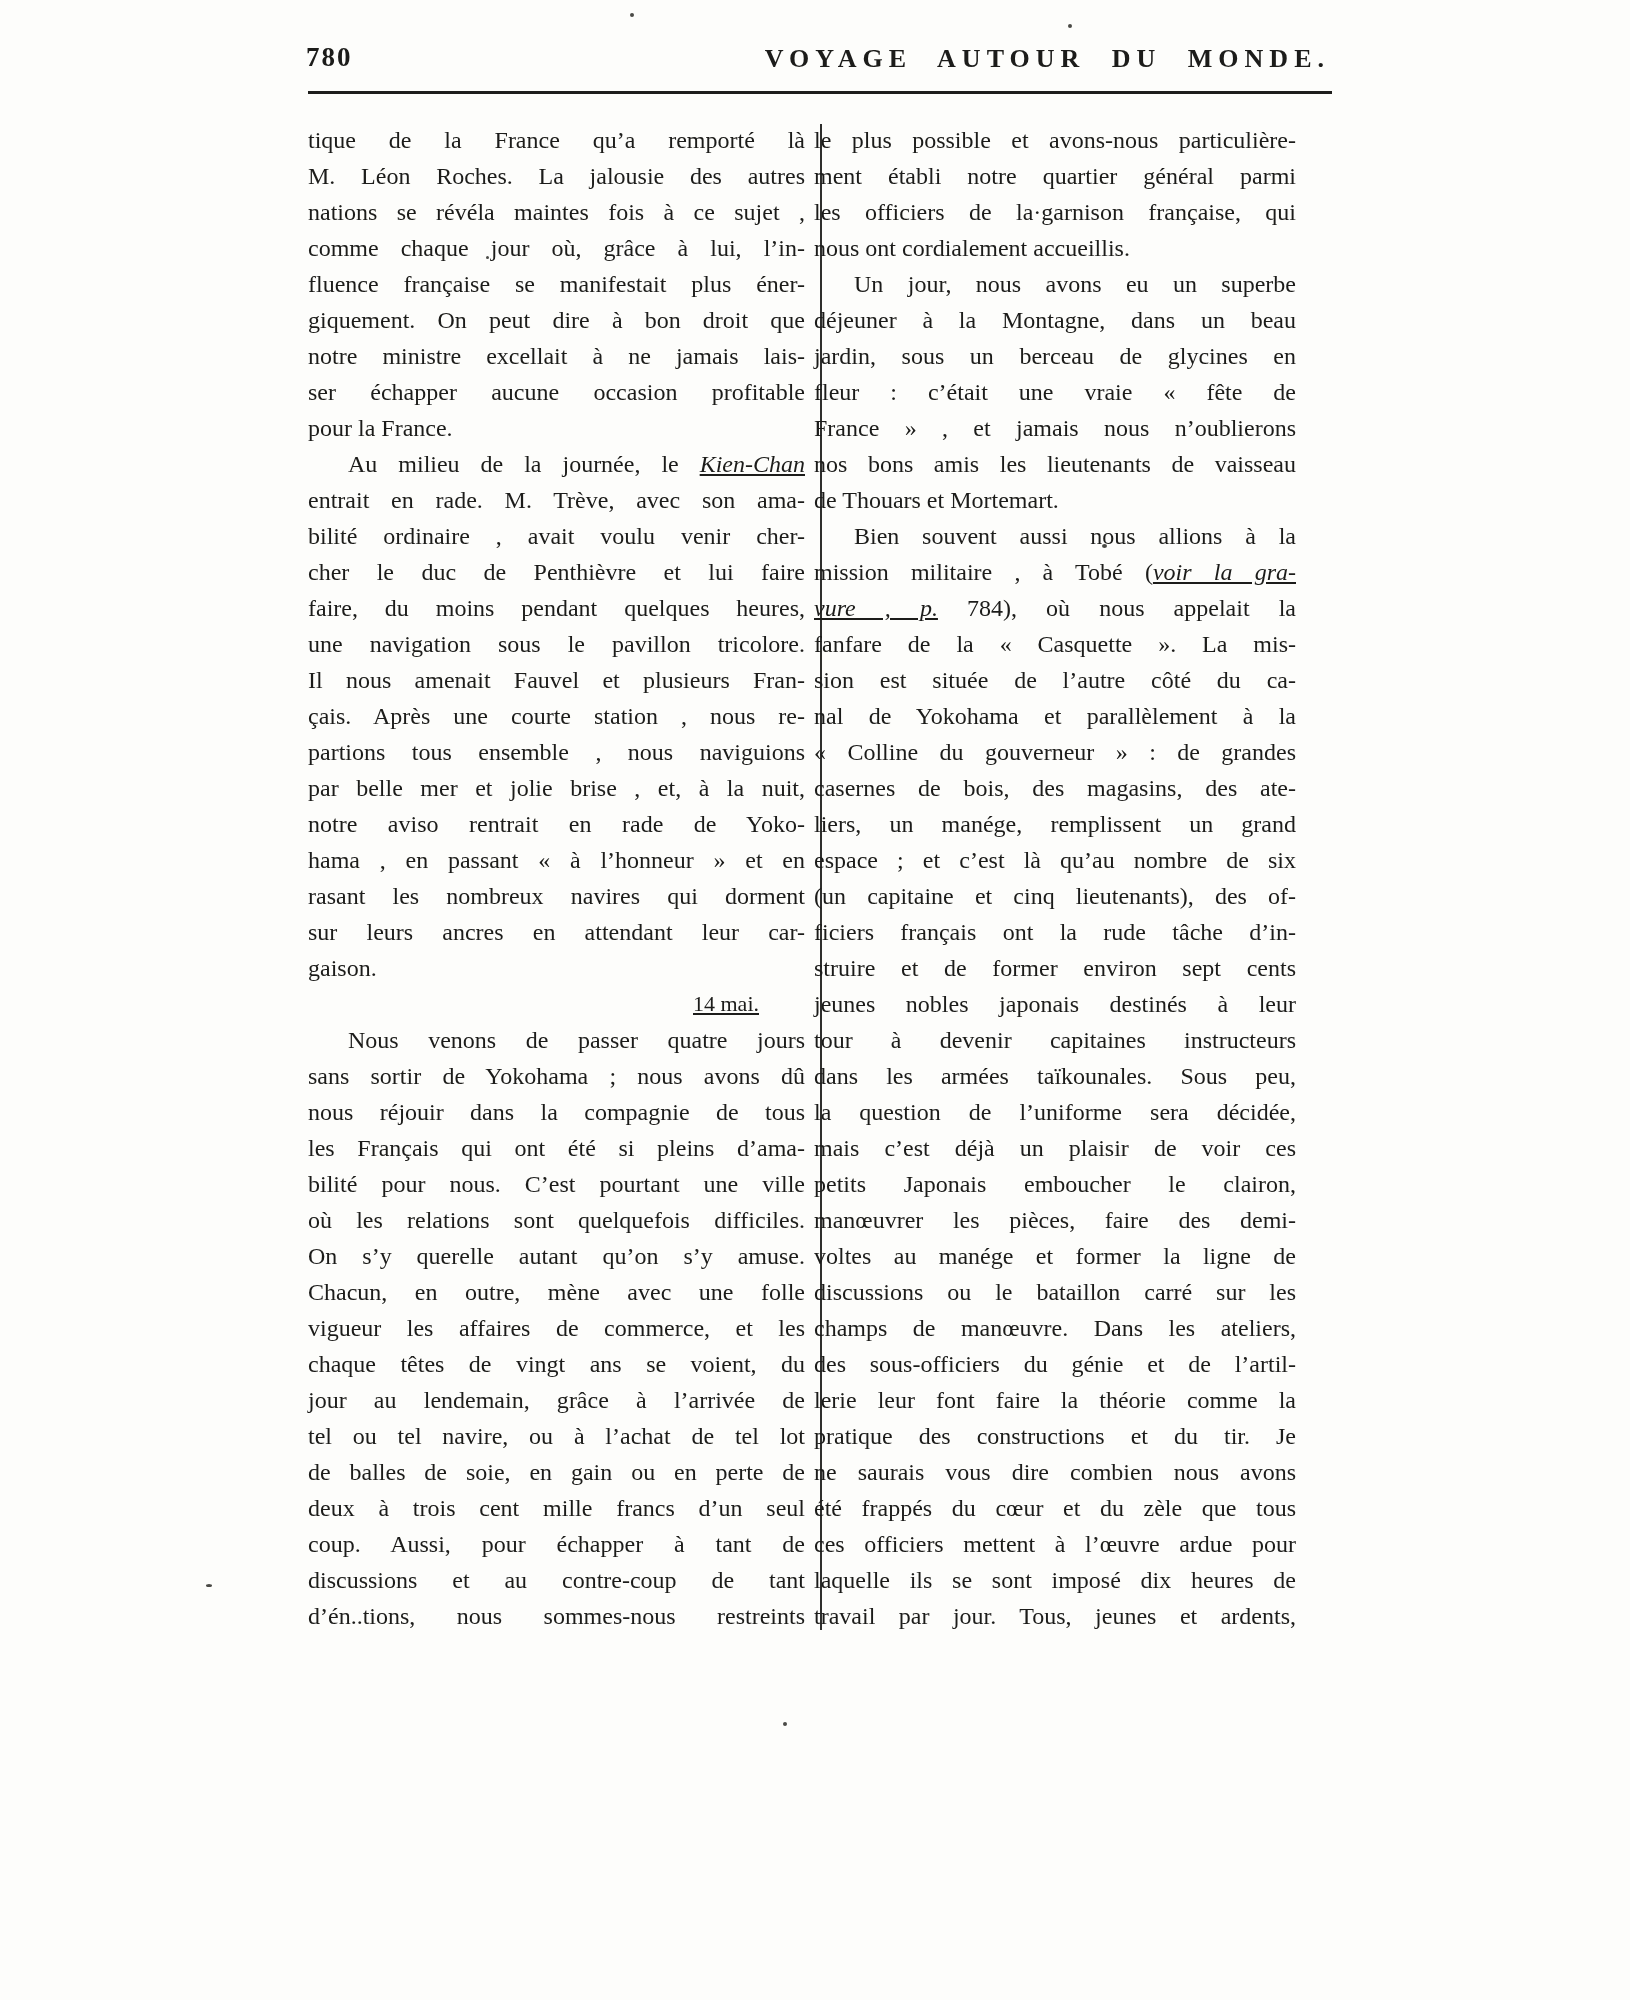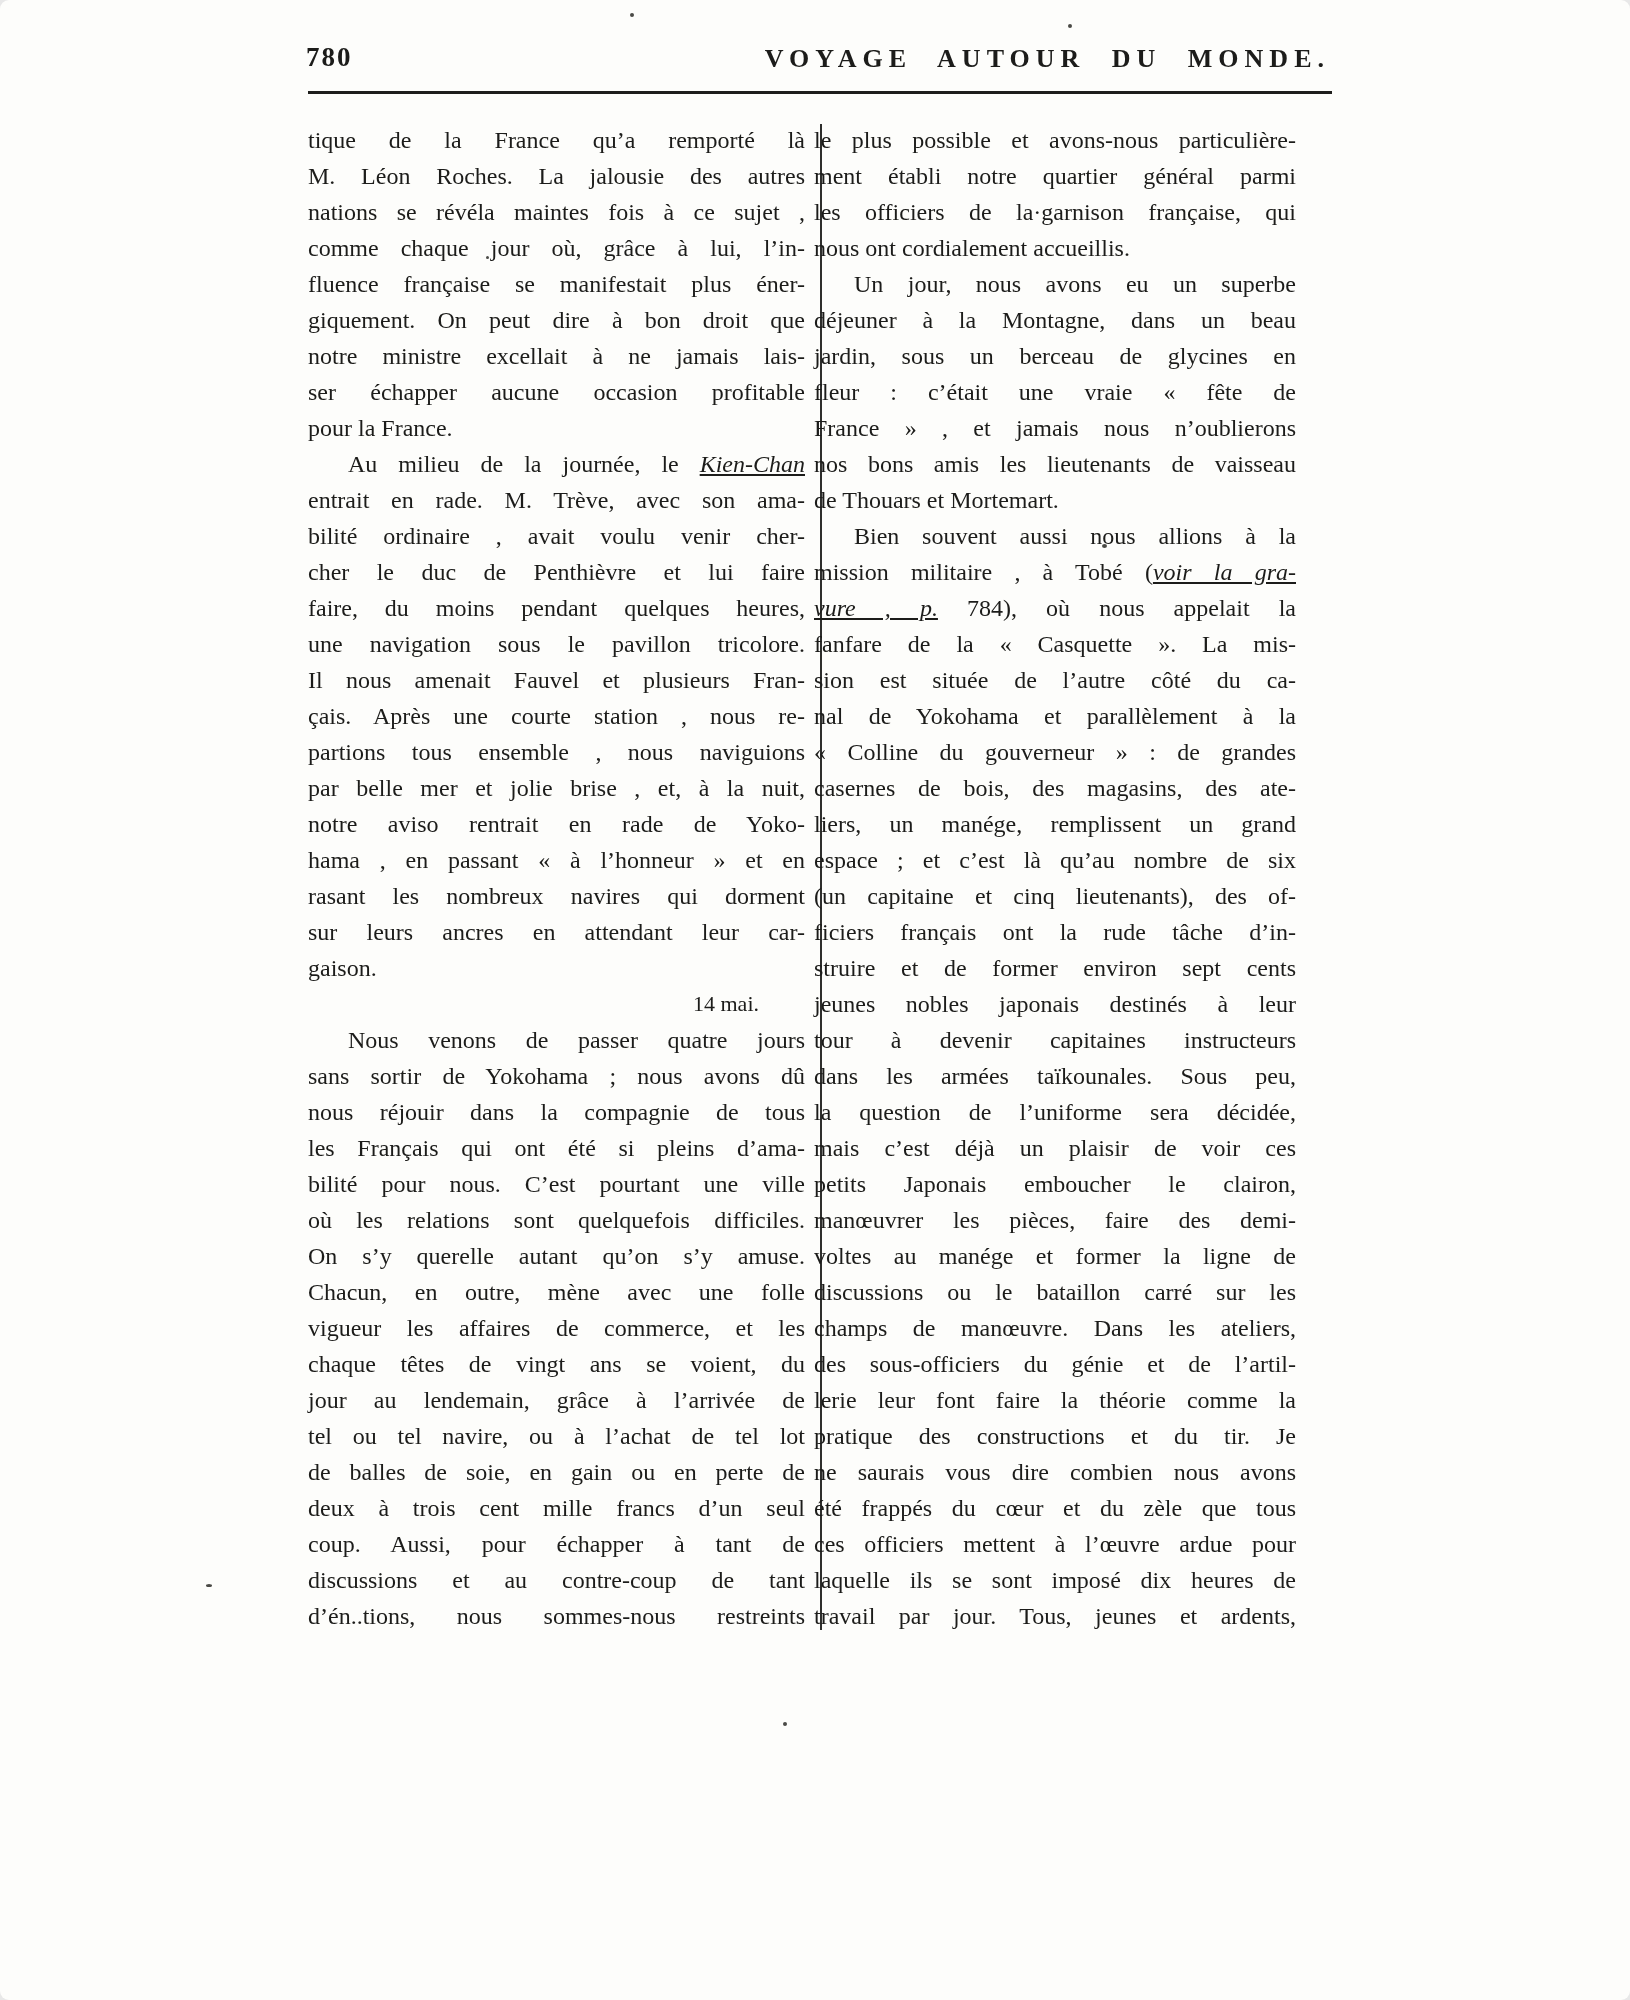--- a/index.html
+++ b/index.html
@@ -3,21 +3,20 @@
 <meta charset="utf-8">
 <style>
   html,body{margin:0;padding:0;background:#e8e8e8;}
   .page{
     position:relative;
     width:1630px;height:2000px;
     background:#fdfdfb;
     font-family:"Liberation Serif","DejaVu Serif",serif;
     color:#1c1c1a;
     overflow:hidden;
-    border-radius:9px;
   }
   .page-number{
     position:absolute;left:306px;top:42px;
     font-size:27px;font-weight:bold;letter-spacing:2px;
   }
   .running-title{
     position:absolute;left:308px;top:44px;width:1022px;
     text-align:right;font-size:26px;font-weight:bold;
     letter-spacing:6px;word-spacing:14px;
   }
@@ -33,21 +32,21 @@
     position:absolute;top:122px;
     font-size:24px;line-height:36px;
   }
   .col-left{left:308px;width:497px;}
   .col-right{left:814px;width:482px;}
   .line{text-align:justify;text-align-last:justify;}
   .line.indent{text-indent:40px;}
   .line.end{text-align-last:left;}
   .line.date{
     text-align:left;text-align-last:right;
-    padding-right:46px;font-size:22px;
+    padding-right:46px;font-size:22px;text-decoration:underline;
   }
   i{font-style:italic;text-decoration:underline;}
   .speck{
     position:absolute;background:#4a4a46;border-radius:50%;
   }
 </style>
 </head>
 <body>
 
 <div class="page">

